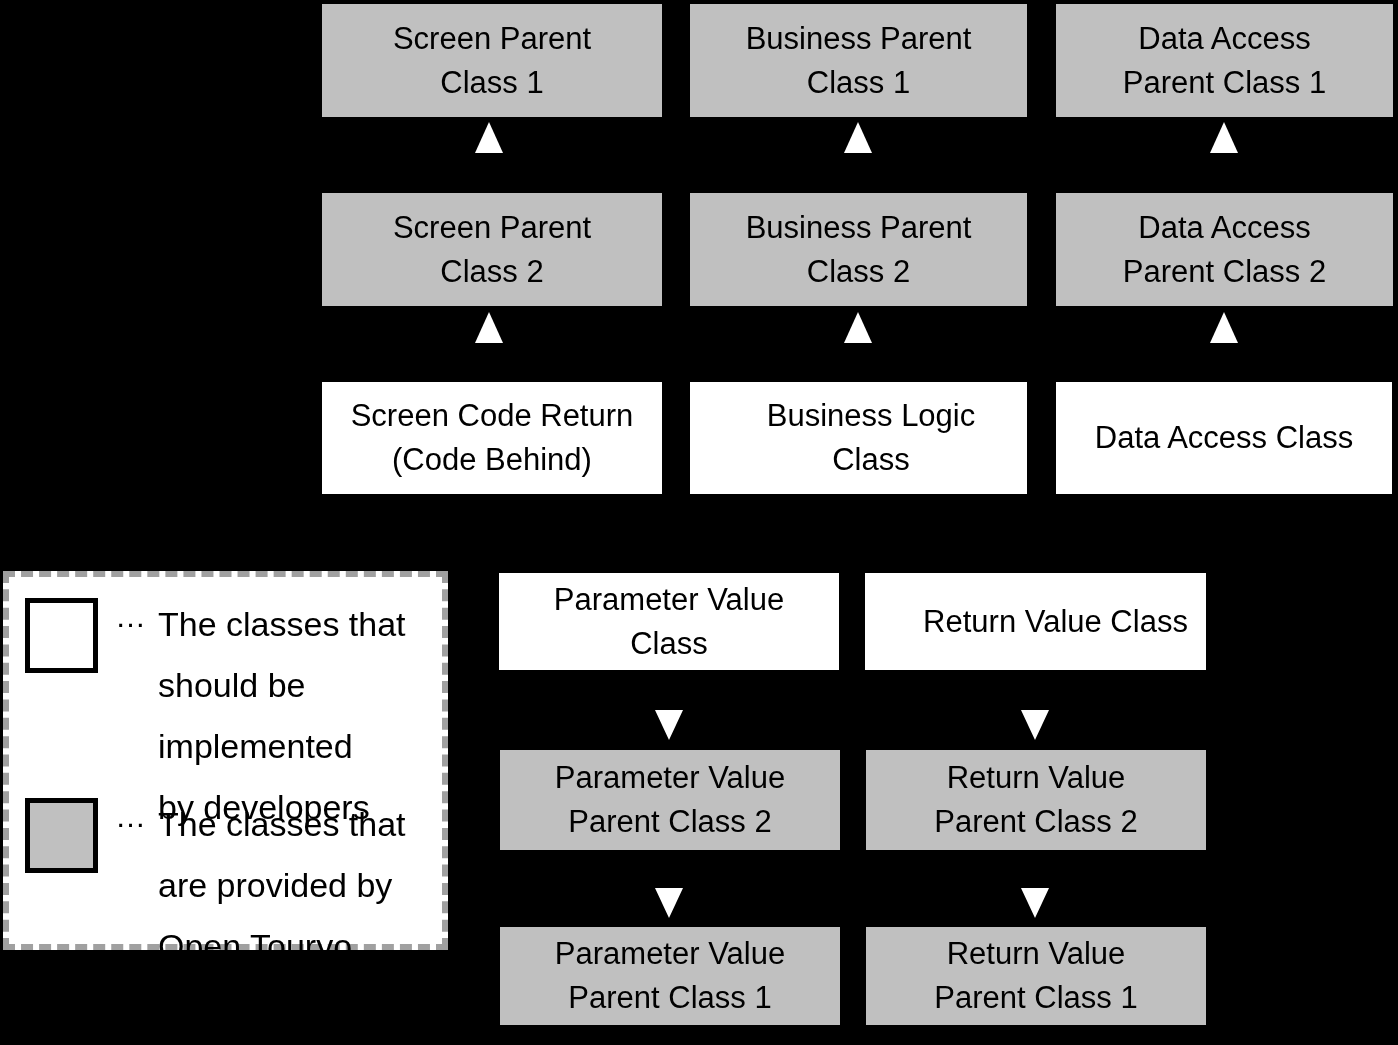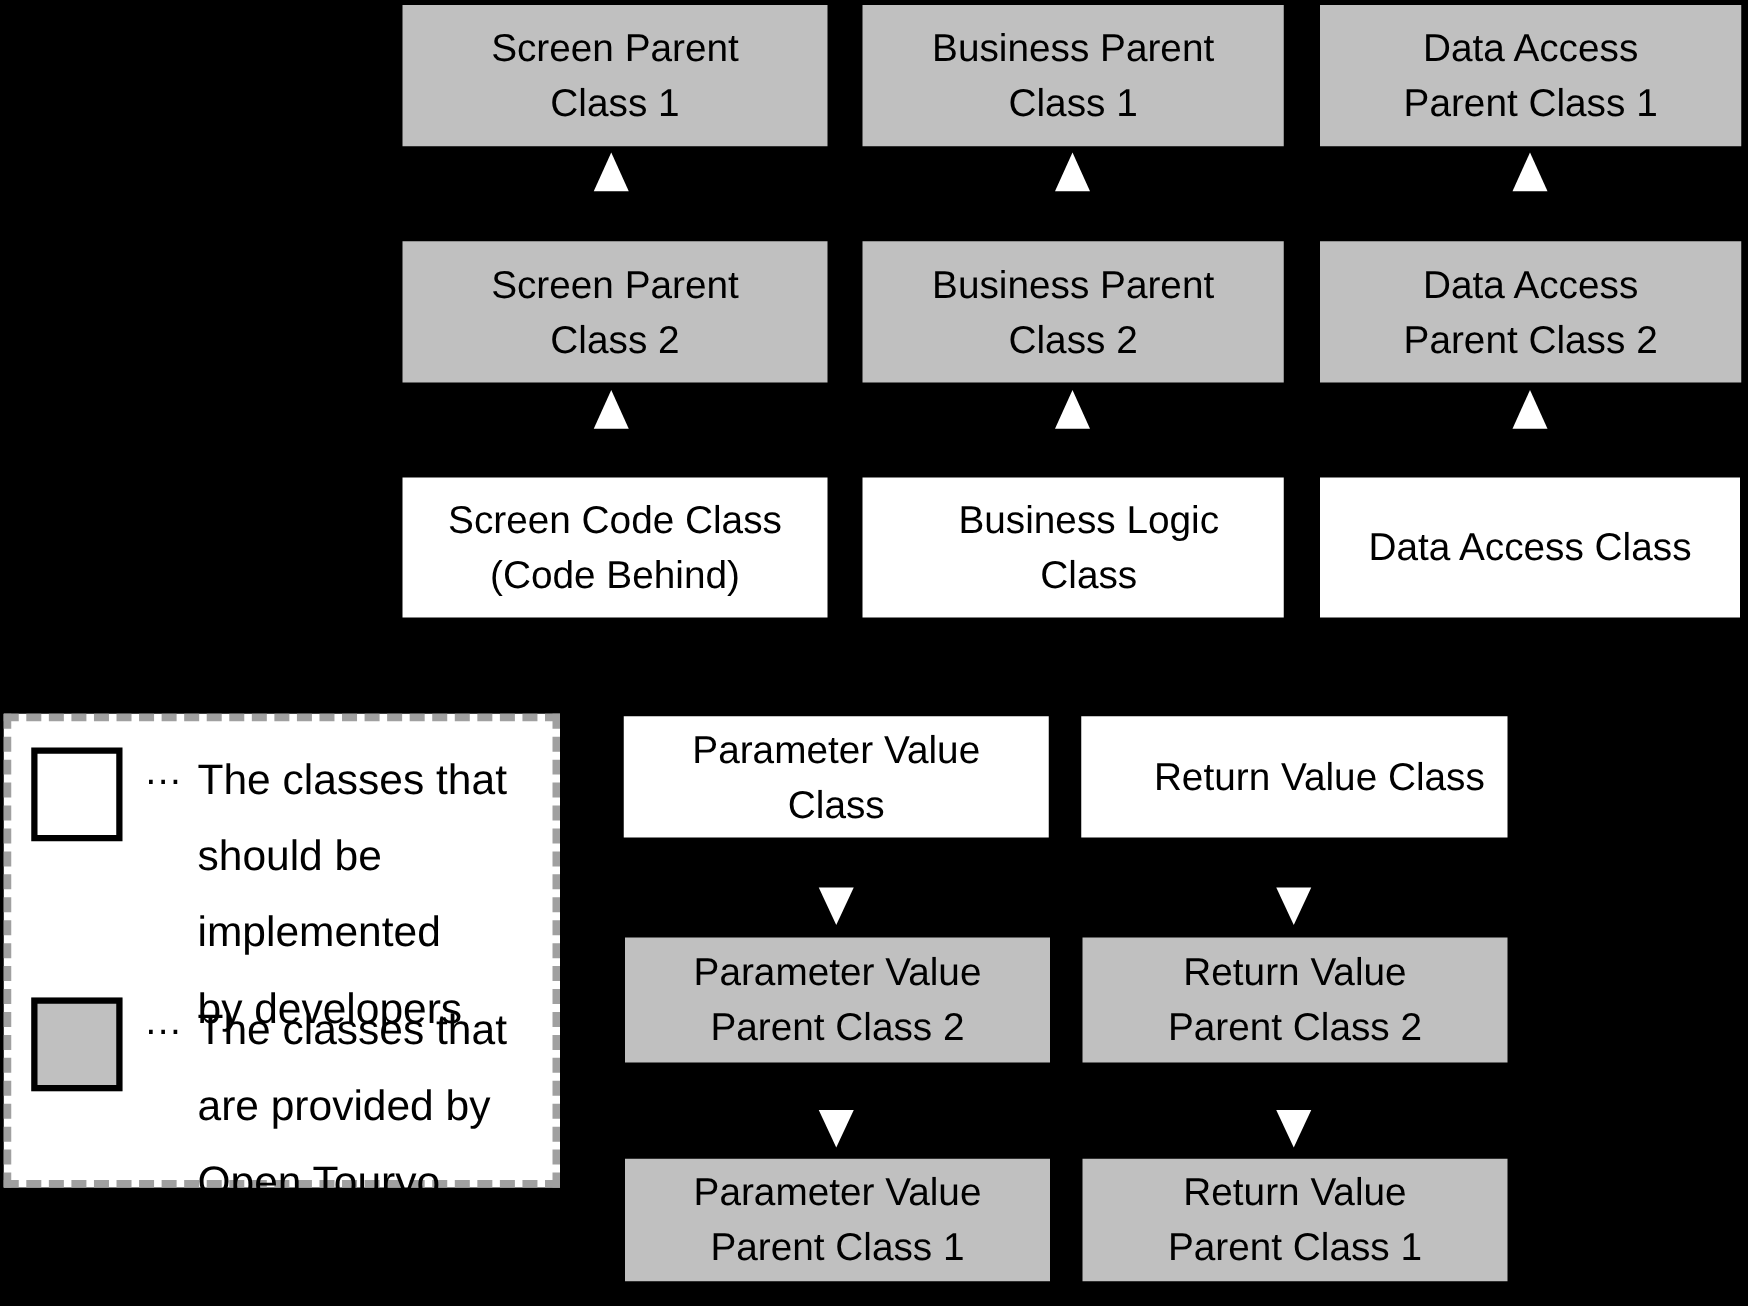--- a/index.html
+++ b/index.html
@@ -106,21 +106,21 @@
   <div class="box gray" style="left:1056px; top:193px; width:337px; height:113px;">
     <span class="lbl">Data Access
 Parent Class 2</span>
   </div>
 
   <div class="arr up" style="left:475px; top:312px;"></div>
   <div class="arr up" style="left:844px; top:312px;"></div>
   <div class="arr up" style="left:1210px; top:312px;"></div>
 
   <div class="box white" style="left:322px; top:382px; width:340px; height:112px;">
-    <span class="lbl">Screen Code Class
+    <span class="lbl">Screen Code Return
 (Code Behind)</span>
   </div>
   <div class="box white" style="left:690px; top:382px; width:337px; height:112px;padding-left:25px;">
     <span class="lbl">Business Logic
 Class</span>
   </div>
   <div class="box white" style="left:1056px; top:382px; width:336px; height:112px;">
     <span class="lbl">Data Access Class</span>
   </div>
 

